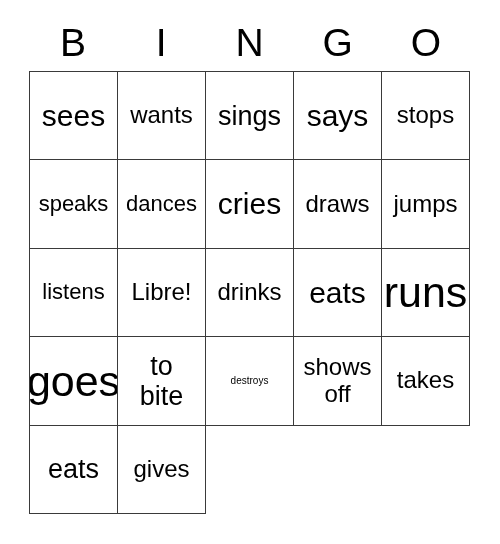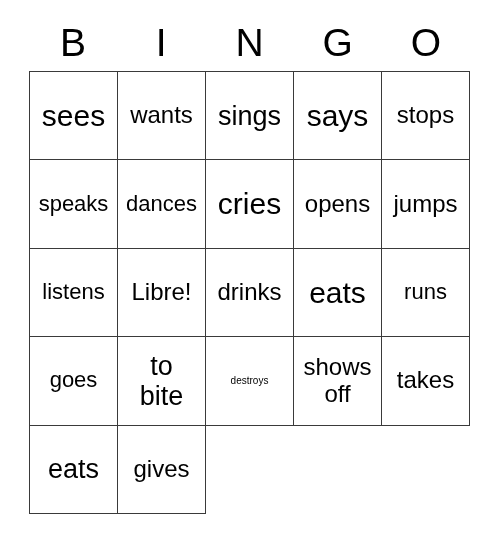--- a/index.html
+++ b/index.html
@@ -61,21 +61,21 @@
     padding: 0 2px;
   }
   .bingo-cell .cell-text {
     display: block;
     line-height: 1.04;
     white-space: pre-line;
     word-break: normal;
   }
 
   
-  .fs-xxl .cell-text { font-size: 22px; }
+  .fs-xxl .cell-text { font-size: 43px; }
   .fs-xl  .cell-text { font-size: 30px; }
   .fs-l   .cell-text { font-size: 27px; }
   .fs-m   .cell-text { font-size: 24px; }
   .fs-s   .cell-text { font-size: 22px; }
   .fs-xs  .cell-text { font-size: 10px; }
 
   
   .two-line .cell-text { line-height: 1.12; }
 </style>
 </head>
@@ -110,21 +110,21 @@
       <div class="bingo-cell fs-s">
         <span class="cell-text">speaks</span>
       </div>
       <div class="bingo-cell fs-s">
         <span class="cell-text">dances</span>
       </div>
       <div class="bingo-cell fs-xl">
         <span class="cell-text">cries</span>
       </div>
       <div class="bingo-cell fs-m">
-        <span class="cell-text">opens</span>
+        <span class="cell-text">draws</span>
       </div>
       <div class="bingo-cell fs-m">
         <span class="cell-text">jumps</span>
       </div>
       <div class="bingo-cell fs-s">
         <span class="cell-text">listens</span>
       </div>
       <div class="bingo-cell fs-m">
         <span class="cell-text">Libre!</span>
       </div>

